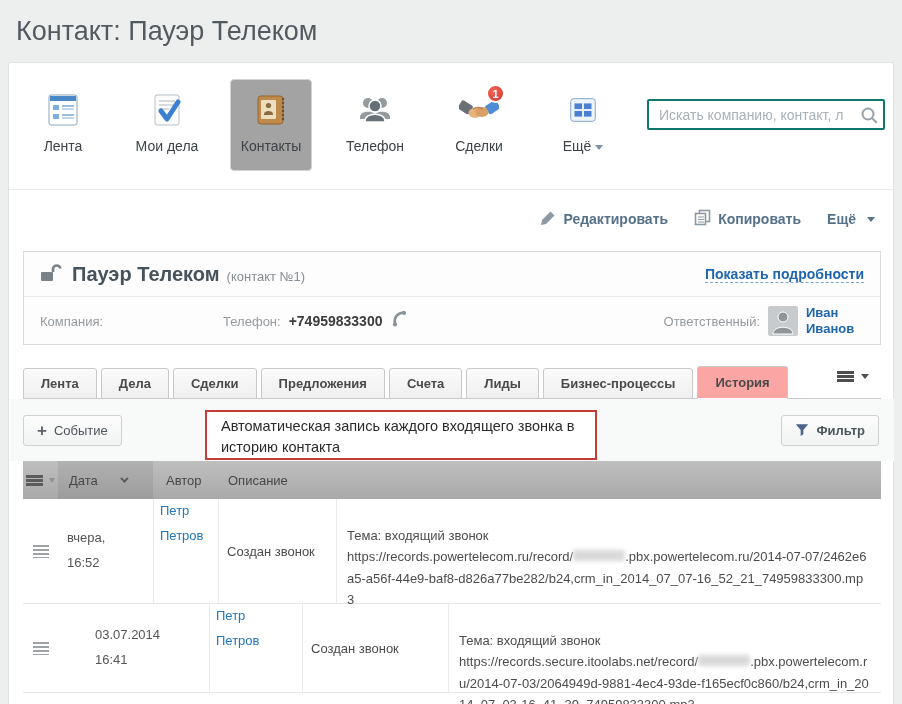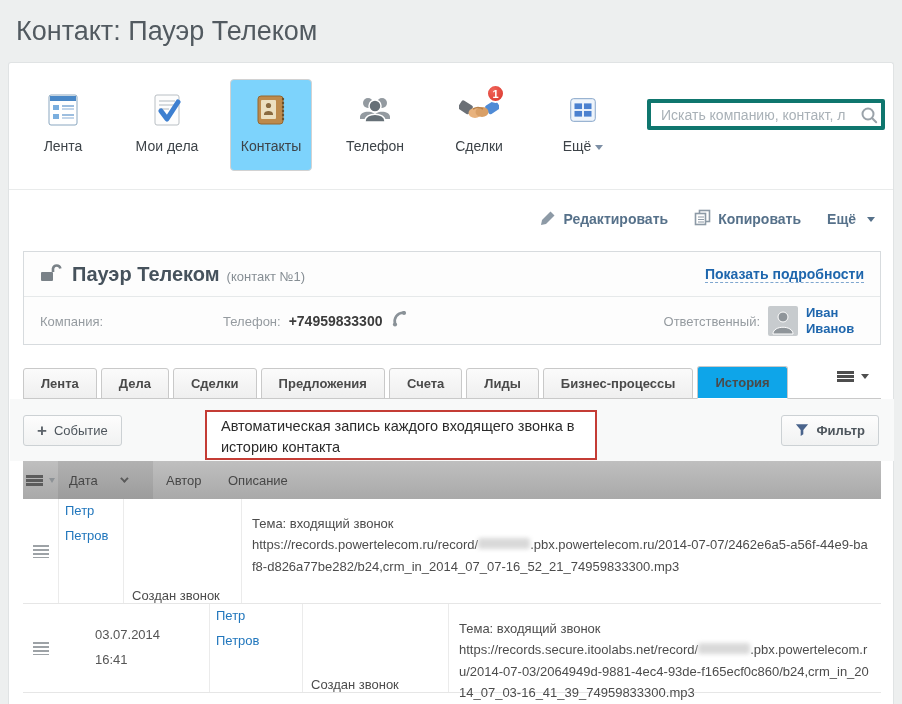--- a/index.html
+++ b/index.html
@@ -14,30 +14,30 @@
   .panel { position:absolute; left:8px; top:62px; width:886px; height:642px;
            background:#fff; border:1px solid #e0e3e4; border-bottom:none;
            border-radius:3px 3px 0 0; }
 
   
   .nav { position:absolute; left:0; top:0; width:100%; height:126px; }
   .nav-items { position:absolute; left:13px; top:16px; display:flex; gap:22px; }
   .nav-item { width:82px; height:92px; display:flex; flex-direction:column; align-items:center;
               justify-content:flex-start; padding-top:10px; border:1px solid transparent;
               border-radius:4px; cursor:pointer; position:relative; }
-  .nav-item.active { background:#7dd3fc; border-color:#d2d2d2; }
+  .nav-item.active { background:#a3a3a3; border-color:#d2d2d2; }
   .nav-ico { width:44px; height:40px; display:flex; align-items:center; justify-content:center; position:relative; }
   .nav-label { margin-top:8px; font-size:14px; color:#3d4348; white-space:nowrap; }
   .badge { position:absolute; top:-6px; right:-4px; width:19px; height:19px; border-radius:50%;
            background:radial-gradient(circle at 35% 30%, #f1645a, #d8352a); border:2px solid #fff;
            color:#fff; font-size:11px; font-weight:bold; display:flex; align-items:center; justify-content:center; }
   .caret { display:inline-block; width:0; height:0; border-left:4px solid transparent;
            border-right:4px solid transparent; border-top:5px solid #7d8fa5; margin-left:4px; vertical-align:middle; }
   .search-wrap { position:absolute; right:8px; top:36px; width:238px; height:31px; }
-  .search-wrap input { width:100%; height:100%; border:4px solid #0f766e; border-radius:2px;
+  .search-wrap input { width:100%; height:100%; border:2px solid #0f766e; border-radius:2px;
            padding:0 30px 0 10px; font-size:14px; color:#555; font-family:"Liberation Sans",sans-serif; }
   .search-wrap input::placeholder { color:#a9b1b7; }
   .search-ic { position:absolute; right:7px; top:7px; }
   .nav-divider { position:absolute; left:0; top:126px; width:100%; height:1px; background:#e9ebeb; }
 
   
   .actions-row { position:absolute; right:18px; top:146px; display:flex; align-items:center; gap:26px; }
   .action-link { display:flex; align-items:center; gap:7px; font-size:14px; font-weight:bold;
                  color:#56718a; cursor:pointer; }
   .action-link .caret { border-top-color:#56718a; }
@@ -56,21 +56,21 @@
   .cc-resp { margin-left:auto; display:flex; align-items:center; gap:8px; }
   .cc-resp-name { font-size:13px; font-weight:bold; color:#1e66ad; width:58px; line-height:1.25; cursor:pointer; }
   .avatar { width:30px; height:30px; border-radius:2px; overflow:hidden; flex:0 0 auto; cursor:pointer; }
 
   
   .tabs-row { position:absolute; left:14px; top:302px; width:858px; height:34px;
               border-bottom:1px solid #c9c9c9; display:flex; align-items:flex-end; }
   .tab { height:31px; margin-bottom:-1px; margin-right:4px; padding:0 17px; display:flex; align-items:center;
          font-size:13px; font-weight:bold; color:#4a4a4a; background:linear-gradient(#fbfbfb,#efefef);
          border:1px solid #c9c9c9; border-radius:3px 3px 0 0; cursor:pointer; white-space:nowrap; }
-  .tab.active { background:#0ea5e9; border-bottom-color:#fff; height:33px; }
+  .tab.active { background:#fca5a5; border-bottom-color:#fff; height:33px; }
   .tabs-menu { position:absolute; right:12px; top:6px; display:flex; align-items:center; gap:3px; cursor:pointer; }
   .burger3 { width:17px; height:11px;
              background:repeating-linear-gradient(to bottom,#4e4e4e 0 3px,transparent 3px 4px); }
   .tabs-menu .caret { border-top-color:#4e4e4e; }
 
   
   .subtoolbar { position:absolute; left:1px; top:336px; width:884px; height:62px; background:#f8f9f9; }
   .btn { display:inline-flex; align-items:center; gap:7px; height:31px; padding:0 13px;
          background:linear-gradient(#fdfdfd,#f1f2f2); border:1px solid #ccd1d4; border-radius:3px;
          font-size:13px; color:#4e565d; cursor:pointer; }
@@ -96,22 +96,22 @@
 
   .g-row { display:flex; border-bottom:1px solid #e6e6e6; background:#fff; cursor:pointer; }
   .row-1 { height:105px; }
   .row-2 { height:89px;gap:28px; }
   .rc { font-size:13px; }
   .rc-menu { width:35px; display:flex; align-items:center; justify-content:center; }
   .rc-date { width:95px; border-left:1px solid #fff; display:flex; align-items:center; padding-left:8px; color:#555; }
   .rc-date > div { width:68px; line-height:1.9; }
   .rc-author { width:65px; border-left:1px solid #ebebeb; display:flex; align-items:flex-start; padding-left:6px; }
   .rc-author a { color:#2277bd; text-decoration:none; line-height:1.9; display:block; width:50px; }
-  .rc-type { width:118px; border-left:1px solid #ebebeb; display:flex; align-items:flex-end; padding-left:8px; color:#4c4c4c; }
-  .rc-desc { flex:1; border-left:1px solid #ebebeb; padding:14px 12px 0 10px; color:#4c4c4c; line-height:1.65; }
+  .rc-type { width:118px; border-left:1px solid #ebebeb; display:flex; align-items:center; padding-left:8px; color:#4c4c4c; }
+  .rc-desc { flex:1; border-left:1px solid #ebebeb; padding:26px 12px 0 10px; color:#4c4c4c; line-height:1.65; }
   .desc-url { word-break:break-all; }
   .redacted { display:inline-block; width:52px; height:11px; background:#d9d9d9; border-radius:2px;
               filter:blur(2px); vertical-align:baseline; }
   .g-stub { height:12px; background:#fff; }
 
   
   .annotation { position:absolute; left:205px; top:410px; width:392px; height:50px; z-index:20;
                 background:#fff; border:2px solid #c43c35; padding:4px 14px;
                 font-size:14.5px; color:#2b2b2b; line-height:1.42; }
 </style>
@@ -322,20 +322,23 @@
           <span class="chev"></span>
       </div>
       <div class="hc hc-author">Автор</div>
       <div class="hc hc-desc">Описание</div>
     </div>
 
     <div class="g-row row-1">
       <div class="rc rc-menu">
           <span class="burger4"></span>
         </div>
+      <div class="rc rc-date">
+          <div>вчера, 16:52</div>
+        </div>
       <div class="rc rc-author">
           <a href="#">Петр Петров</a>
         </div>
       <div class="rc rc-type">
           <span>Создан звонок</span>
         </div>
       <div class="rc rc-desc">
         <div>Тема: входящий звонок</div>
         <div class="desc-url"><span>https://records.powertelecom.ru/record/</span><span class="redacted"></span><span>.pbx.powertelecom.ru/2014-07-07/2462e6a5-a56f-44e9-baf8-d826a77be282/b24,crm_in_2014_07_07-16_52_21_74959833300.mp3</span></div>
       </div>

